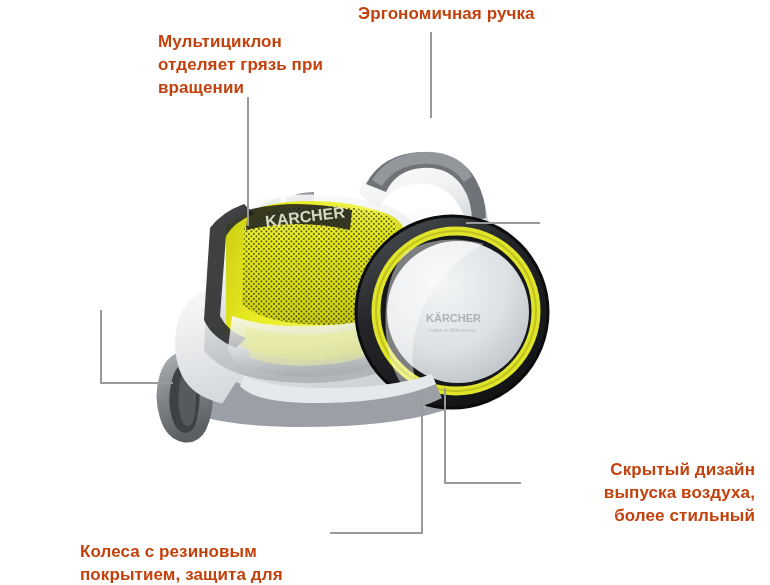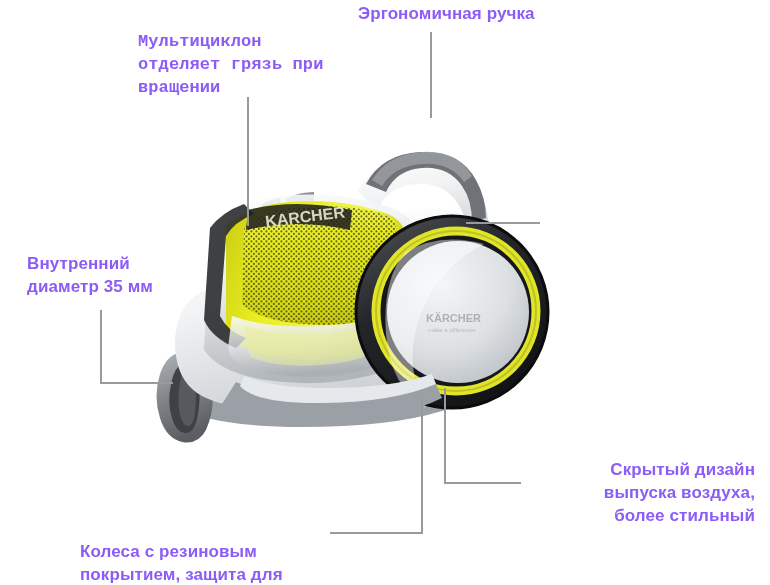--- a/index.html
+++ b/index.html
@@ -17,27 +17,27 @@
     font-family: "Liberation Sans", sans-serif;
   }
 
   
   .callout {
     position: absolute;
     font-family: "Liberation Sans", sans-serif;
     font-weight: bold;
     font-size: 17px;
     line-height: 23px;
-    color: #8b5cf6;
+    color: #c2410c;
     letter-spacing: 0.1px;
     white-space: pre-line;
     -webkit-font-smoothing: antialiased;
   }
 
-  #callout-multicyclone { left: 138px; top: 30px;  width: 215px; font-family: Liberation Mono, monospace; }
+  #callout-multicyclone { left: 158px; top: 30px;  width: 215px; }
   #callout-handle       { left: 358px; top: 2px;   width: 230px; }
   #callout-footswitch   { left: 541px; top: 157px; width: 215px; }
   #callout-diameter     { left: 27px;  top: 252px; width: 190px; }
   #callout-wheels       { left: 80px;  top: 498px; width: 250px; margin-top: 42px; }
   #callout-exhaust      { left: 525px; top: 458px; width: 230px; text-align: right; }
 
   
   .leader {
     position: absolute;
     background: #9a9a9a;
@@ -220,22 +220,20 @@
   <div class="leader v" id="leader-exhaust-v"></div>
   <div class="leader h" id="leader-exhaust-h"></div>
 
   <div class="callout" id="callout-multicyclone">Мультициклон
 отделяет грязь при
 вращении</div>
 
   <div class="callout" id="callout-handle">Эргономичная ручка</div>
 
 
-  <div class="callout" id="callout-diameter">Внутренний
-диаметр 35 мм</div>
 
   <div class="callout" id="callout-wheels">Колеса с резиновым
 покрытием, защита для
 деревянных полов</div>
 
   <div class="callout" id="callout-exhaust">Скрытый дизайн
 выпуска воздуха,
 более стильный</div>
 
 </div>

